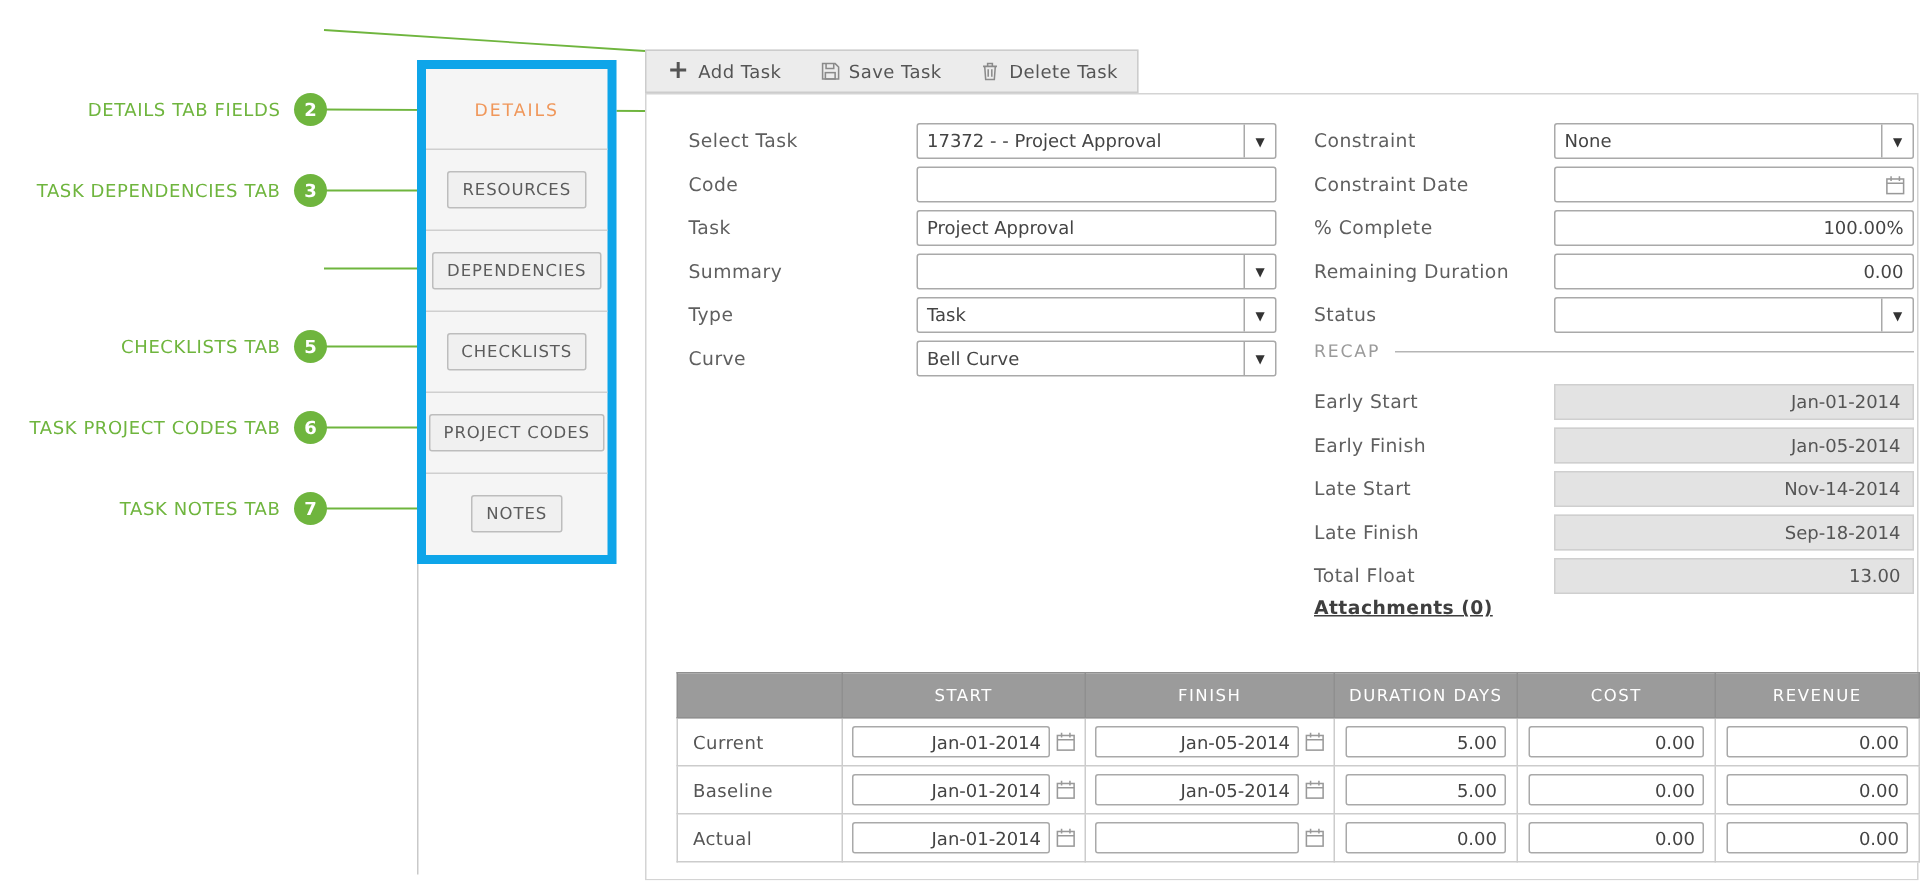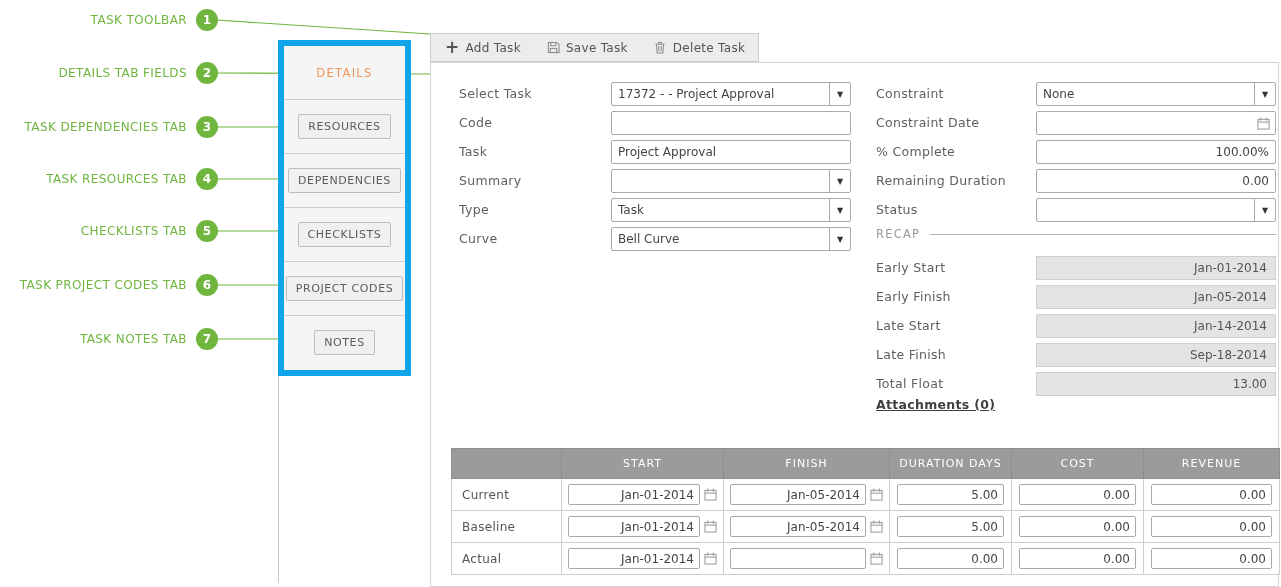--- a/index.html
+++ b/index.html
@@ -62,35 +62,27 @@
   <svg class="lines">
     <line x1="216" y1="20" x2="430" y2="34" stroke="#6fb53e" stroke-width="1.2"></line>
     <line x1="216" y1="73" x2="430" y2="74" stroke="#6fb53e" stroke-width="1.2"></line>
     <line x1="216" y1="127" x2="290" y2="127" stroke="#6fb53e" stroke-width="1.2"></line>
     <line x1="216" y1="179" x2="297" y2="179" stroke="#6fb53e" stroke-width="1.2"></line>
     <line x1="216" y1="231" x2="301" y2="231" stroke="#6fb53e" stroke-width="1.2"></line>
     <line x1="216" y1="285" x2="290" y2="285" stroke="#6fb53e" stroke-width="1.2"></line>
     <line x1="216" y1="339" x2="318" y2="339" stroke="#6fb53e" stroke-width="1.2"></line>
   </svg>
 
-  <div class="ann" style="top:9px">
-      <span class="ann-label">TASK TOOLBAR</span>
-      <span class="ann-num">1</span>
-    </div>
   <div class="ann" style="top:62px">
       <span class="ann-label">DETAILS TAB FIELDS</span>
       <span class="ann-num">2</span>
     </div>
   <div class="ann" style="top:116px">
       <span class="ann-label">TASK DEPENDENCIES TAB</span>
       <span class="ann-num">3</span>
-    </div>
-  <div class="ann" style="top:168px">
-      <span class="ann-label">TASK RESOURCES TAB</span>
-      <span class="ann-num">4</span>
     </div>
   <div class="ann" style="top:220px">
       <span class="ann-label">CHECKLISTS TAB</span>
       <span class="ann-num">5</span>
     </div>
   <div class="ann" style="top:274px">
       <span class="ann-label">TASK PROJECT CODES TAB</span>
       <span class="ann-num">6</span>
     </div>
   <div class="ann" style="top:328px">
@@ -218,21 +210,21 @@
       <span class="recap-line"></span>
     </div>
 
     <div class="flabel" style="left:445px; top:197px">Early Start</div>
     <div class="ro" style="left:605px; top:193px; width:240px">Jan-01-2014</div>
 
     <div class="flabel" style="left:445px; top:226px">Early Finish</div>
     <div class="ro" style="left:605px; top:222px; width:240px">Jan-05-2014</div>
 
     <div class="flabel" style="left:445px; top:255px">Late Start</div>
-    <div class="ro" style="left:605px; top:251px; width:240px">Jan-14-2014</div>
+    <div class="ro" style="left:605px; top:251px; width:240px">Nov-14-2014</div>
 
     <div class="flabel" style="left:445px; top:284px">Late Finish</div>
     <div class="ro" style="left:605px; top:280px; width:240px">Sep-18-2014</div>
 
     <div class="flabel" style="left:445px; top:313px">Total Float</div>
     <div class="ro" style="left:605px; top:309px; width:240px">13.00</div>
 
     <a class="attach">Attachments (0)</a>
 
     <table class="grid">

